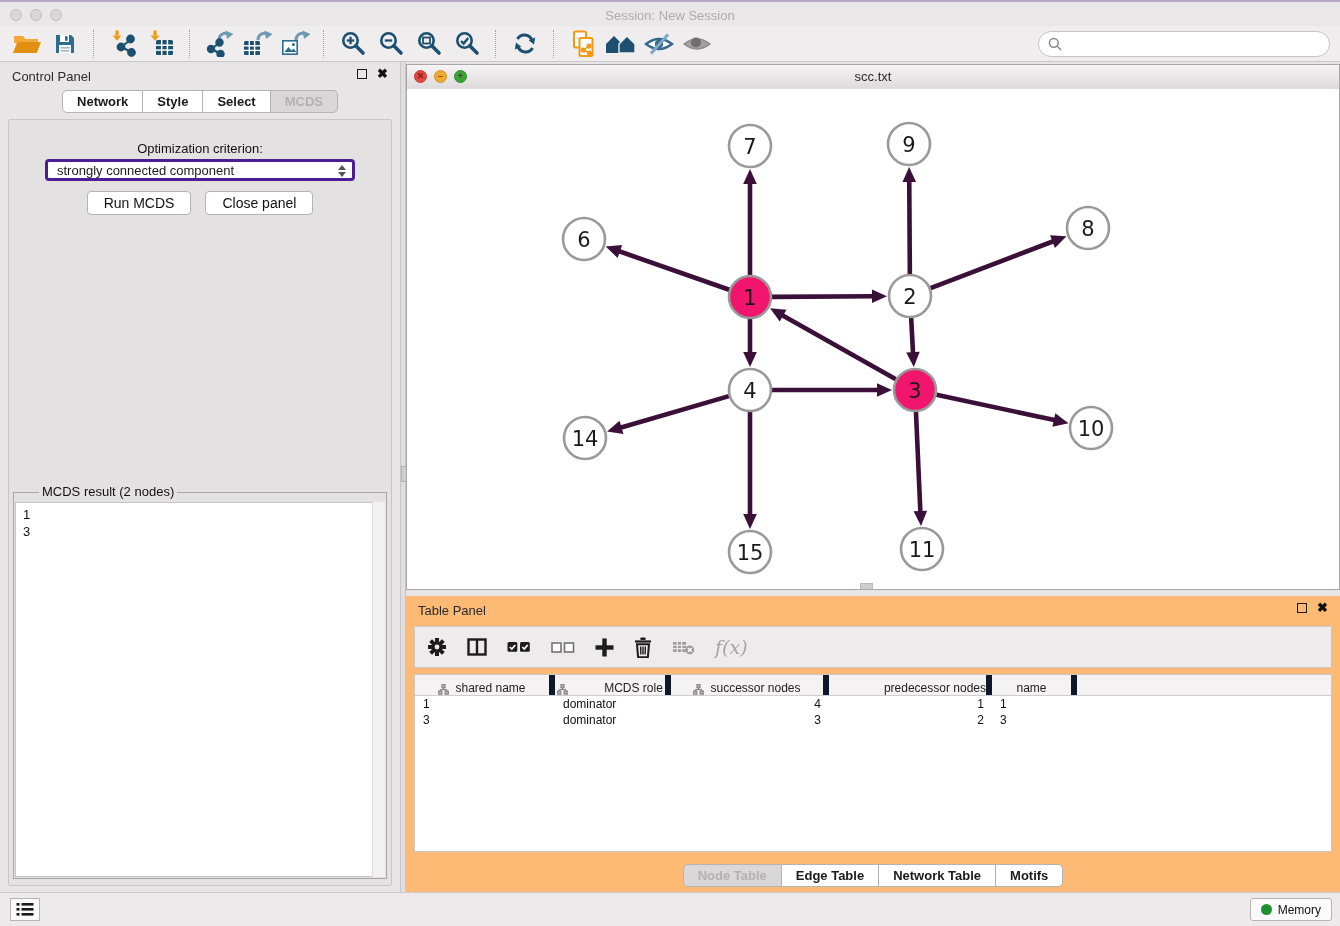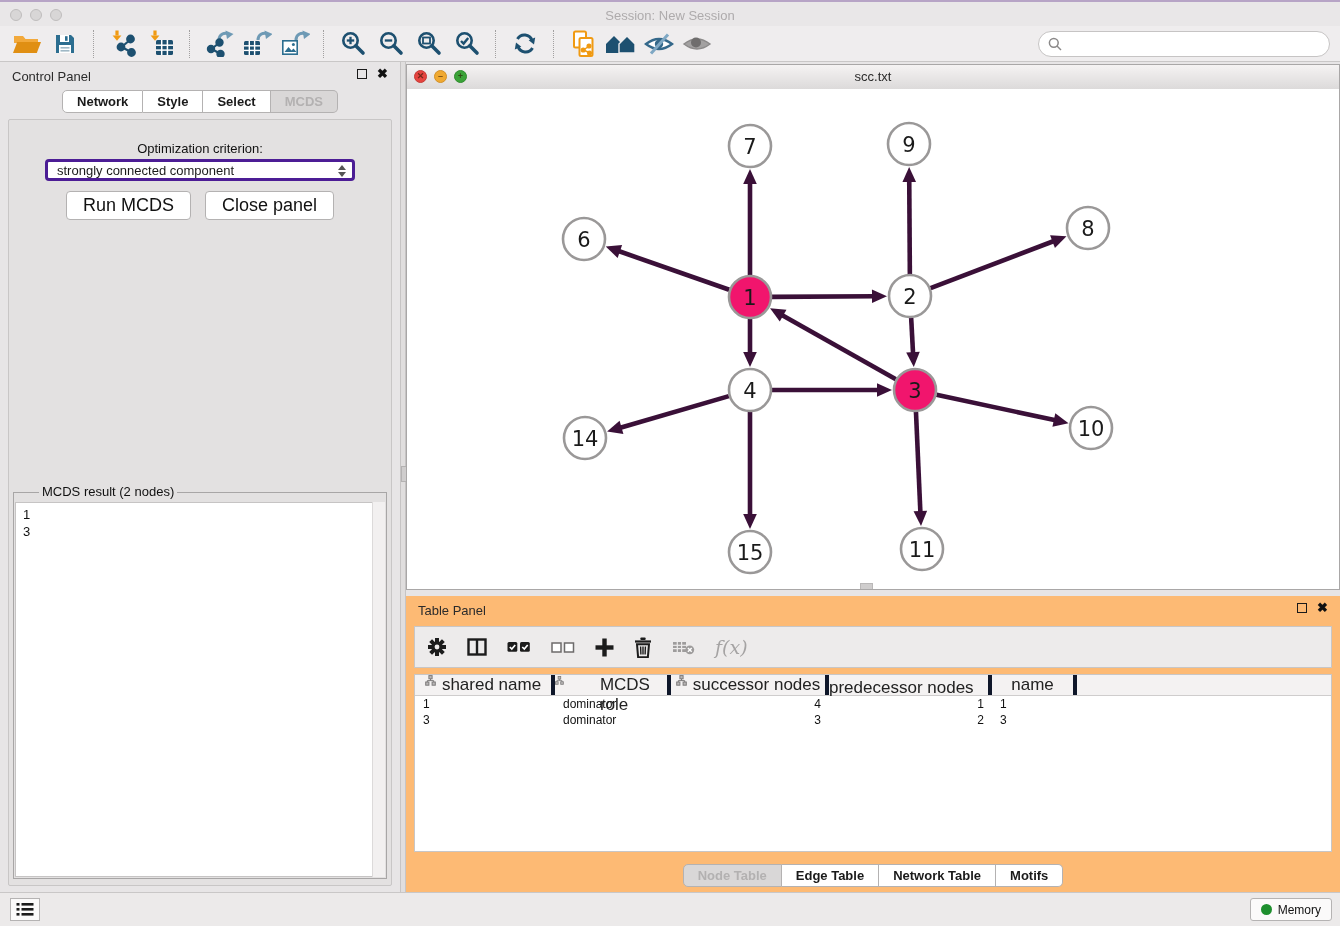--- a/index.html
+++ b/index.html
@@ -37,21 +37,21 @@
   .cp-content{position:absolute;left:8px;right:8px;top:57px;bottom:6px;background:#e3e1e1;
               border:1px solid #c8c6c6;border-radius:2px;}
   .opt-label{text-align:center;margin-top:21px;color:#111;}
   .dropdown{position:absolute;left:36px;right:36px;top:39px;height:22px;background:#fff;border:3px solid #4c1d95;
             border-radius:4px;display:flex;align-items:flex-end;padding-left:9px;box-sizing:border-box;}
   .stepper{position:absolute;right:6px;top:3px;display:flex;flex-direction:column;gap:2px;}
   .stepper i{width:0;height:0;border-left:4px solid transparent;border-right:4px solid transparent;}
   .stepper .up{border-bottom:5px solid #555;}
   .stepper .dn{border-top:5px solid #555;}
   .btnrow{position:absolute;left:0;right:0;top:71px;display:flex;justify-content:center;gap:14px;}
-  .mbtn{background:#fff;border:1px solid #b4b2b2;border-radius:4px;padding:3px 16px;font-size:18px;color:#111;}
+  .mbtn{background:#fff;border:1px solid #b4b2b2;border-radius:4px;padding:3px 16px;font-size:14px;color:#111;}
   .resultbox{position:absolute;left:4px;right:4px;top:372px;bottom:6px;border:1px solid #a8a6a6;}
   .resultbox legend,.resultbox .rlegend{position:absolute;top:-9px;left:5px;background:#e3e1e1;padding:0 3px;color:#111;margin-left:20px;}
   .result-text{position:absolute;left:1px;right:1px;top:9px;bottom:1px;background:#fff;border:1px solid #c6c4c4;
                white-space:pre-line;padding:3px 0 0 7px;font-size:13px;line-height:17px;color:#111;}
   .result-scroll{position:absolute;right:1px;top:9px;bottom:1px;width:12px;background:#f2f0f0;border-left:1px solid #dcdada;}
   
   .vsplit{position:absolute;left:400px;top:0;width:6px;height:100%;background:#e0dede;
           border-left:1px solid #c6c4c4;border-right:1px solid #c6c4c4;box-sizing:border-box;}
   .vhandle{position:absolute;left:0;top:404px;width:6px;height:16px;background:#cfcdcd;border:1px solid #b4b2b2;box-sizing:border-box;}
   
@@ -66,22 +66,22 @@
   .l-grn{background:#3ba338;border:1px solid #2f8c2e;box-sizing:border-box;}
   .canvas{position:absolute;left:0;top:24px;right:0;bottom:0;background:#fff;overflow:hidden;}
   .hhandle{position:absolute;left:453px;bottom:-1px;width:13px;height:7px;background:#cfcdcd;border:1px solid #bab8b8;box-sizing:border-box;}
   
   .tpanel{position:absolute;left:406px;top:534px;right:0;bottom:0;background:#fdba74;}
   .tp-toolbar{position:absolute;left:8px;right:8px;top:30px;height:42px;background:#edebeb;border:1px solid #c8c6c6;
               box-sizing:border-box;display:flex;align-items:center;padding-left:12px;gap:20px;}
   .fx{font-family:"DejaVu Serif",serif;font-style:italic;font-size:19px;color:#a5a3a3;}
   .tp-table{position:absolute;left:8px;right:8px;top:78px;height:178px;background:#fff;border:1px solid #c8c6c6;box-sizing:border-box;overflow:hidden;}
   .thead{display:flex;height:20px;background:#f4f2f2;border-bottom:1px solid #cfcdcd;}
-  .th{display:flex;align-items:flex-start;justify-content:center;position:relative;border-right:4px solid #0f172a;
-      font-size:17px;color:#222;box-sizing:border-box;gap:6px;}
+  .th{display:flex;align-items:flex-end;justify-content:center;position:relative;border-right:6px solid #0f172a;
+      font-size:12px;color:#222;box-sizing:border-box;gap:6px;}
   .trow{display:flex;height:16px;font-size:12px;color:#111;}
   .td{box-sizing:border-box;padding:1px 8px 0 8px;overflow:hidden;white-space:nowrap;}
   .td.right{text-align:right;}
   .tp-tabs{position:absolute;left:0;right:0;top:268px;display:flex;justify-content:center;}
   
   .statusbar{position:absolute;left:0;bottom:0;width:100%;height:34px;background:#eceaea;border-top:1px solid #c9c7c7;box-sizing:border-box;}
   .sb-left{position:absolute;left:10px;top:5px;width:30px;height:23px;background:#fbfafa;border:1px solid #b5b3b3;
            display:flex;align-items:center;justify-content:center;box-sizing:border-box;}
   .sb-mem{position:absolute;right:8px;top:5px;height:23px;background:#fbfafa;border:1px solid #b5b3b3;border-radius:3px;
           display:flex;align-items:center;gap:6px;padding:0 10px;box-sizing:border-box;font-size:12px;color:#111;}

